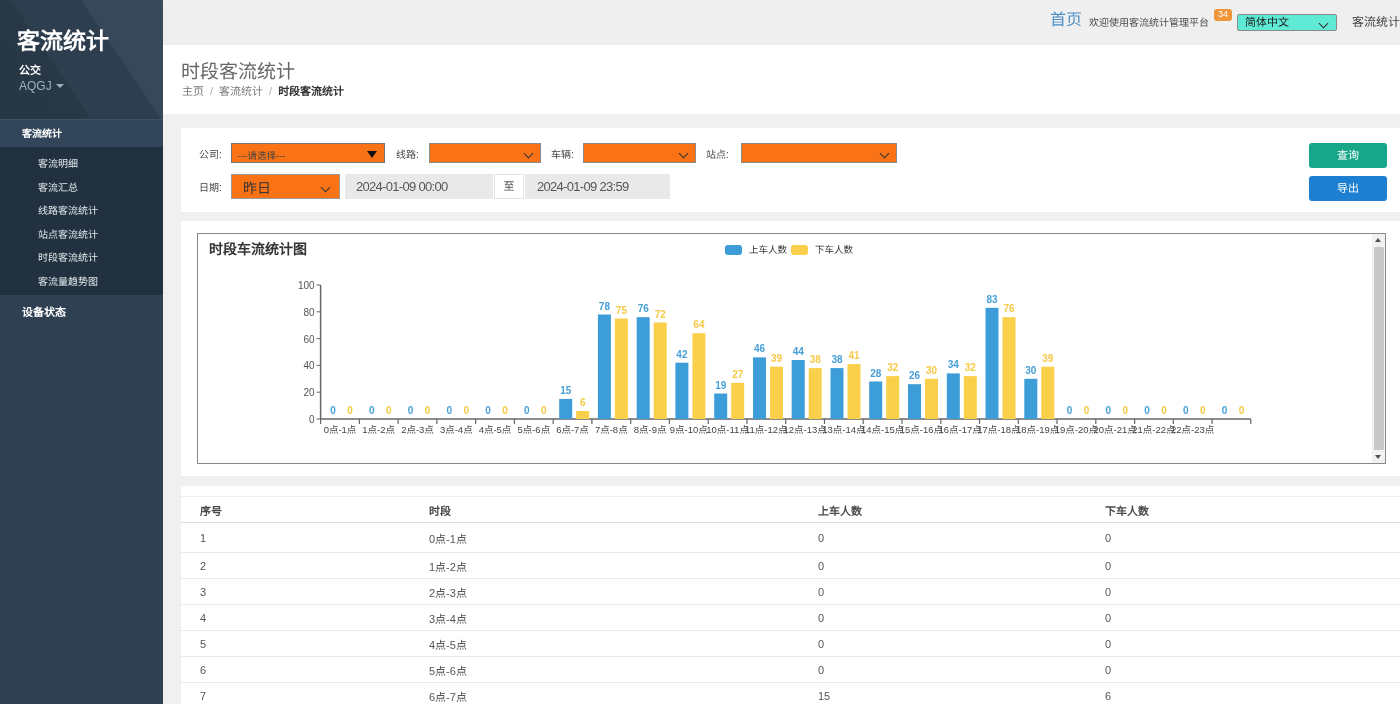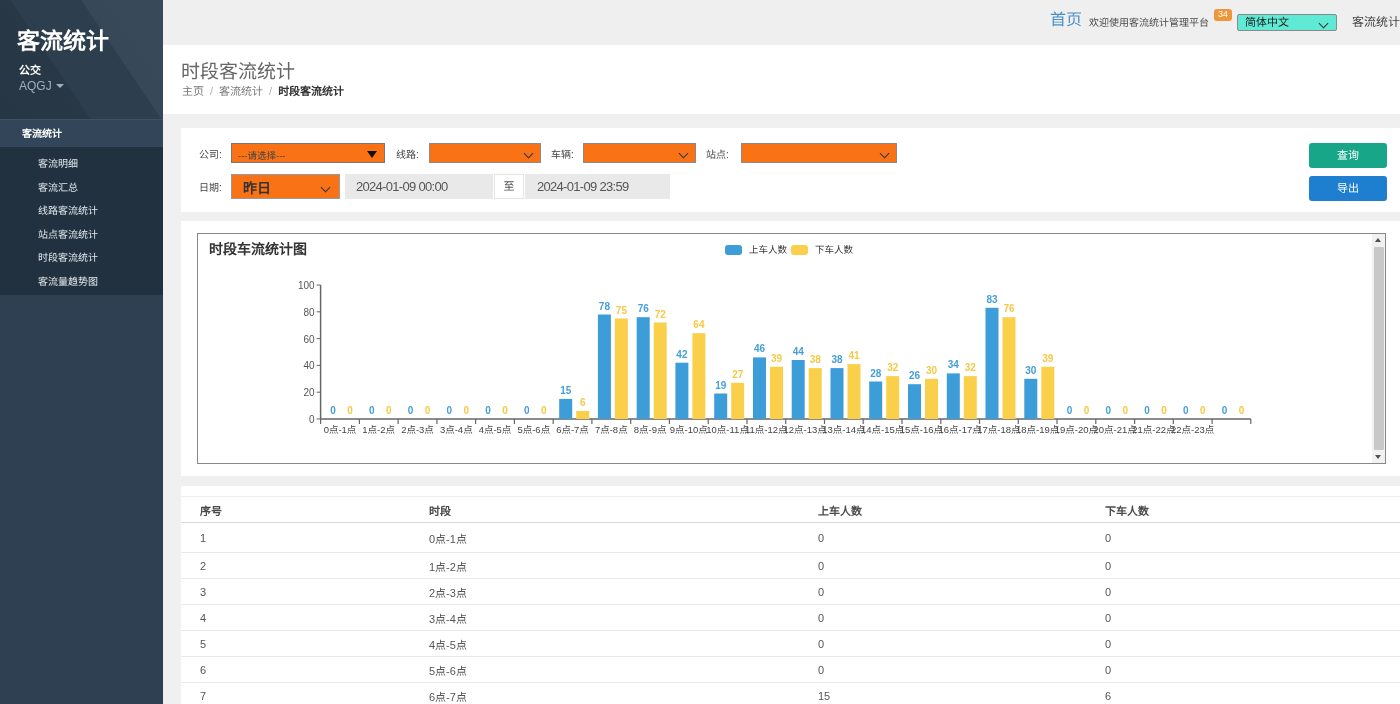--- a/index.html
+++ b/index.html
@@ -42,21 +42,21 @@
 
 .p-filter .lab { position:absolute; color:#444; font-size:10px; }
 .selbox { position:absolute; background:#f97316; border:1px solid #8a8a8a; }
 .selbox .chev { position:absolute; }
 .fsel1 { left:50px; top:15px; width:154px; height:20px; border:1px solid #777; }
 .tri { position:absolute; right:7px; top:7px; width:0; height:0; border-left:5.5px solid transparent; border-right:5.5px solid transparent; border-top:7px solid #111; }
 .fsel1 .txt { position:absolute; left:6px; top:4px; font-size:9.5px; color:#444; }
 .fsel2 { left:248px; top:15px; width:112px; height:20px; }
 .fsel3 { left:402px; top:15px; width:113px; height:20px; }
 .fsel4 { left:560px; top:15px; width:156px; height:20px; }
-.dsel  { left:50px; top:46px; width:109px; height:25px; border:1px solid #999;font-weight:bold; }
+.dsel  { left:50px; top:46px; width:109px; height:25px; border:1px solid #999; }
 .dsel .txt { position:absolute; left:11px; top:6px; font-size:14px; color:#333; line-height:1; }
 .chev { width:8px; height:8px; }
 .chev:before { content:""; position:absolute; width:6px; height:6px; border-right:1.6px solid #333; border-bottom:1.6px solid #333; transform:rotate(45deg); }
 .dinput { position:absolute; background:#e9e9e9; height:25px; top:46px; font-size:13px; letter-spacing:-0.7px; color:#555; line-height:25px; }
 .din1 { left:164px; width:148px; padding-left:11px; }
 .dmid { left:313px; top:46px; position:absolute; width:30px; height:25px; background:#fff; border:1px solid #e5e5e5; text-align:center; line-height:23px; font-size:11px; color:#555; }
 .din2 { left:344px; width:145px; padding-left:12px; }
 .btn { position:absolute; left:1128px; width:78px; height:25px; border-radius:3px; color:#fff; font-size:11px; text-align:center; line-height:25px; }
 .btn-q { top:15px; background:#18a689; }
 .btn-e { top:48px; background:#1e7ed0; }
@@ -95,20 +95,21 @@
     <div class="acct">AQGJ<span class="caret"></span></div>
     <div class="m-head1">客流统计</div>
     <div class="subm">
       <div>客流明细</div>
       <div>客流汇总</div>
       <div>线路客流统计</div>
       <div>站点客流统计</div>
       <div>时段客流统计</div>
       <div>客流量趋势图</div>
     </div>
+    <div class="m-head2" style="top:295px;">设备状态</div>
   </div>
 
   <div class="topbar">
     <div class="tb-home">首页</div>
     <div class="tb-welcome">欢迎使用客流统计管理平台</div>
     <div class="tb-badge">34</div>
     <div class="tb-select">简体中文<span class="chev" style="right:8px; top:5px;"></span></div>
     <div class="tb-exit">客流统计</div>
   </div>
 

